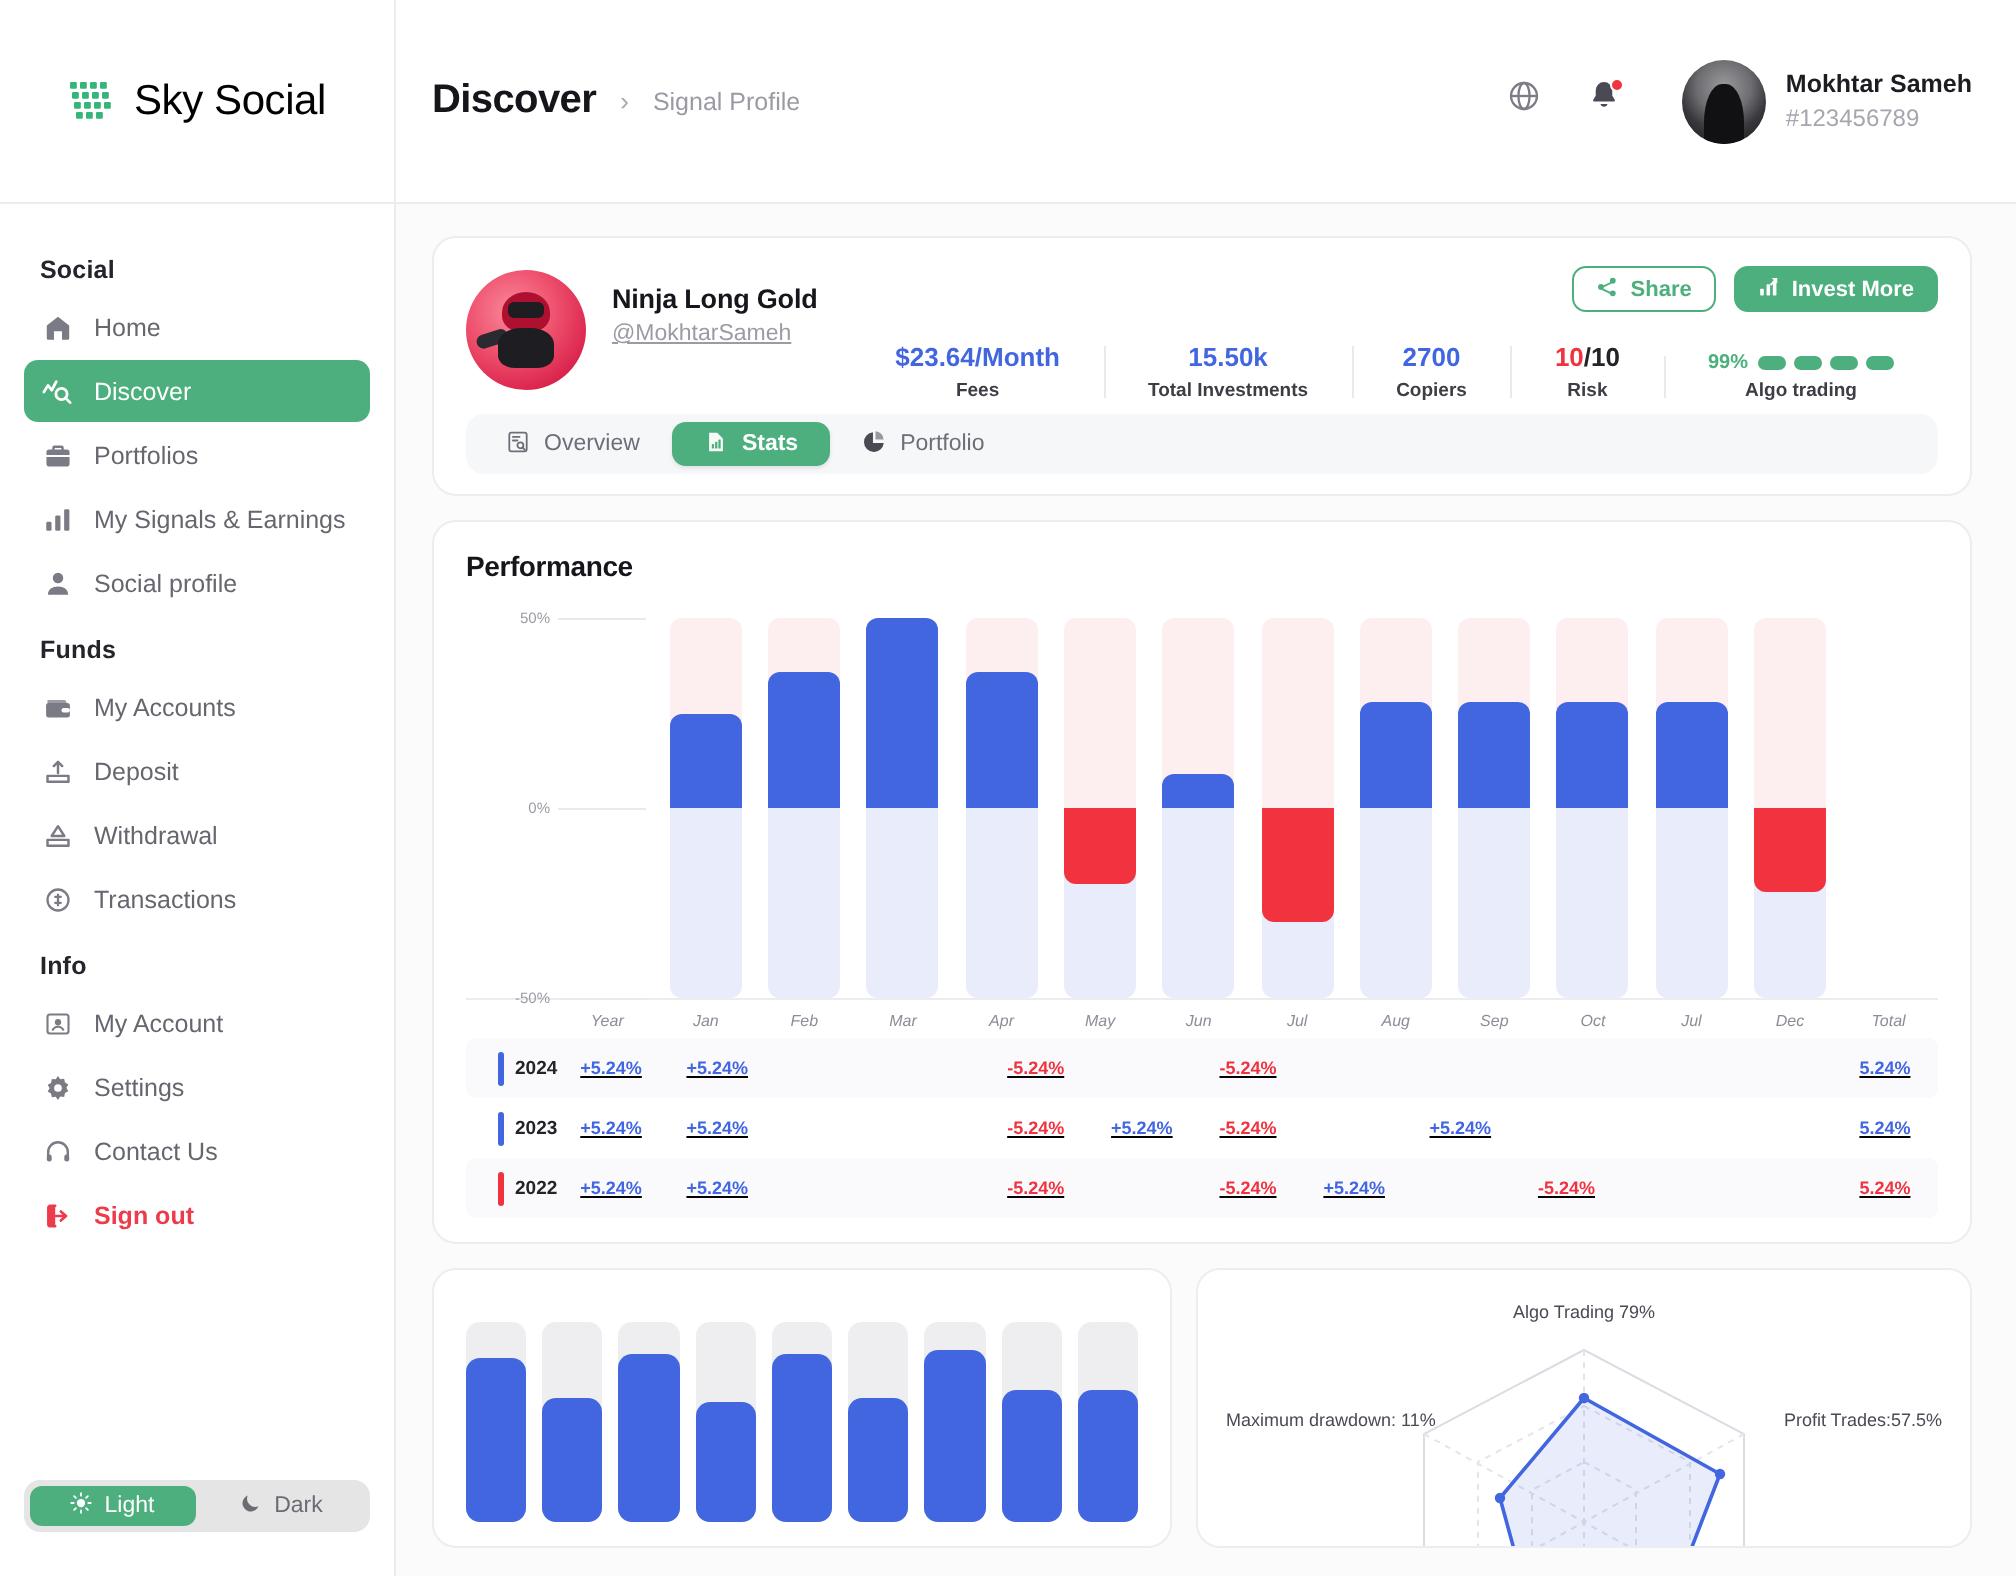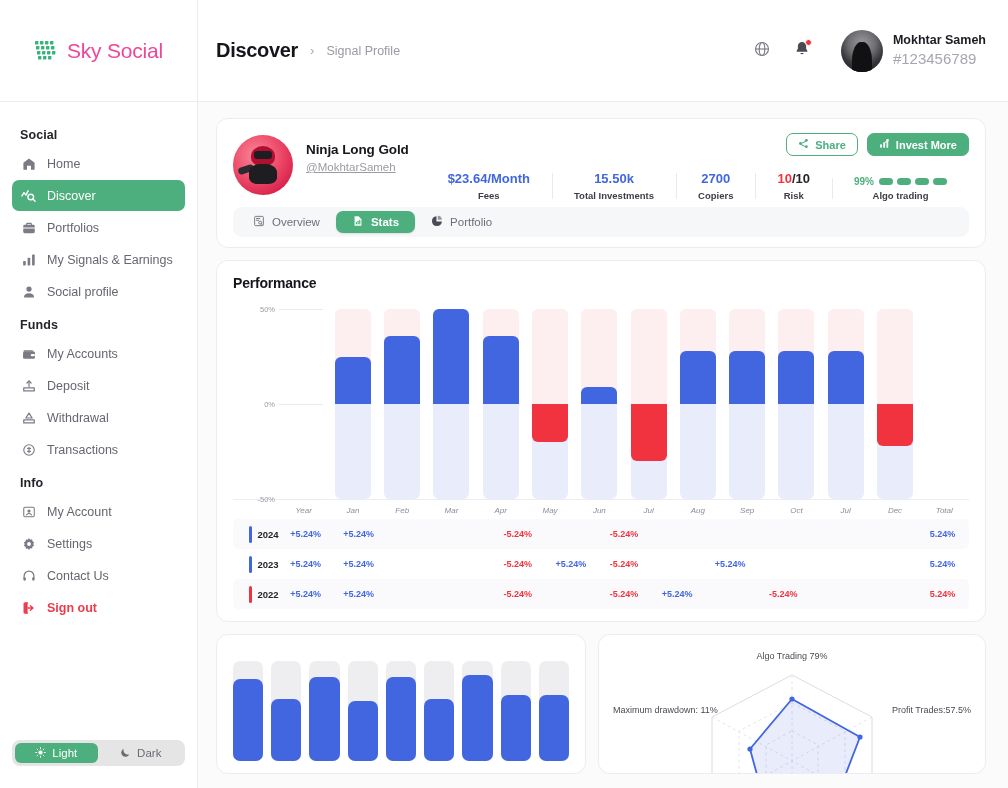--- a/index.html
+++ b/index.html
@@ -17,21 +17,21 @@
     background: #ffffff;
     border-right: 1px solid #ececf0;
     display: flex; flex-direction: column;
     position: relative;
   }
   .brand {
     height: 102px; display: flex; align-items: center; justify-content: center;
     gap: 9px; border-bottom: 1px solid #ececf0;
   }
   .brand-mark { width: 24px; height: 22px; position: relative; }
-  .brand-name { font-size: 21px; font-weight: 400; color: #ec4899; letter-spacing: -0.2px; }
+  .brand-name { font-size: 21px; font-weight: 400; color: #000000; letter-spacing: -0.2px; }
 
   .nav { padding: 16px 12px 0 12px; flex: 1 1 auto; }
   .nav-group-title {
     font-size: 12.5px; font-weight: 700; color: #24242b;
     padding: 10px 8px 6px 8px; letter-spacing: .1px;
   }
   .nav-item {
     display: flex; align-items: center; gap: 11px;
     height: 31px; padding: 0 9px; margin-bottom: 1px;
     border-radius: 7px; cursor: pointer;
@@ -70,21 +70,21 @@
   .avatar {
     width: 42px; height: 42px; border-radius: 50%; overflow: hidden; flex:0 0 42px;
     background: radial-gradient(circle at 50% 32%, #9a9a9d 0%, #6e6e72 38%, #3a3a3e 62%, #141416 100%);
     position: relative;
   }
   .avatar::after{
     content:""; position:absolute; left:27%; top:30%; width:46%; height:76%;
     background:#111114; border-radius: 46% 46% 12% 12% / 60% 60% 10% 10%;
   }
   .user-name { font-size: 12.5px; font-weight: 700; color:#1c1c22; line-height:1.35; }
-  .user-id { font-size: 15px; color:#a6a6b0; line-height:1.35; }
+  .user-id { font-size: 12px; color:#a6a6b0; line-height:1.35; }
 
   .scroll { flex:1 1 auto; overflow:hidden; padding: 16px 22px 0 18px; }
 
   .card { background:#fff; border:1px solid #ededf1; border-radius: 12px; }
 
   
   .profile-card { padding: 14px 16px 10px 16px; }
   .profile-top { display:flex; align-items:flex-start; gap: 0; position:relative; }
   .p-avatar {
     width: 60px; height: 60px; border-radius:50%; flex:0 0 60px; margin-top:2px;
@@ -141,21 +141,21 @@
     width: 36px; position:relative; height:100%; border-radius:6px; overflow:visible;
   }
   .bar-up-bg { position:absolute; left:0; right:0; top:0; background:#fdeef0; border-radius:6px 6px 0 0; }
   .bar-dn-bg { position:absolute; left:0; right:0; bottom:0; background:#e8ecfb; border-radius:0 0 6px 6px; }
   .bar-pos { position:absolute; left:0; right:0; background:#4166e0; border-radius:6px 6px 0 0; }
   .bar-neg { position:absolute; left:0; right:0; background:#f0333f; border-radius:0 0 6px 6px; }
 
   .x-axis { display:flex; padding-left:46px; border-top:1px solid #ededf1; padding-top:6px;font-style:italic; }
   .x-lbl { flex:1 1 0; text-align:center; font-size:8px; color:#8d8d99; font-weight:500; }
 
-  .perf-table { margin-top: 4px; }
+  .perf-table { margin-top: 4px; text-decoration: underline; }
   .pt-row { display:flex; align-items:center; height:30px; border-radius:5px; position:relative; padding-left:46px;}
   .pt-row.alt { background:#fafafc; }
   .pt-year-wrap{ position:absolute; left:16px; display:flex; align-items:center; gap:6px; }
   .pt-bar { width:2.5px; height:17px; border-radius:2px; background:#4166e0; }
   .pt-bar.red { background:#f0333f; }
   .pt-year { font-size:9.5px; font-weight:700; color:#23232a; }
   .pt-cell { flex:1 1 0; text-align:center; font-size:9px; font-weight:600; }
   .pt-cell.pos { color:#4166e0; }
   .pt-cell.neg { color:#f0333f; }
 

